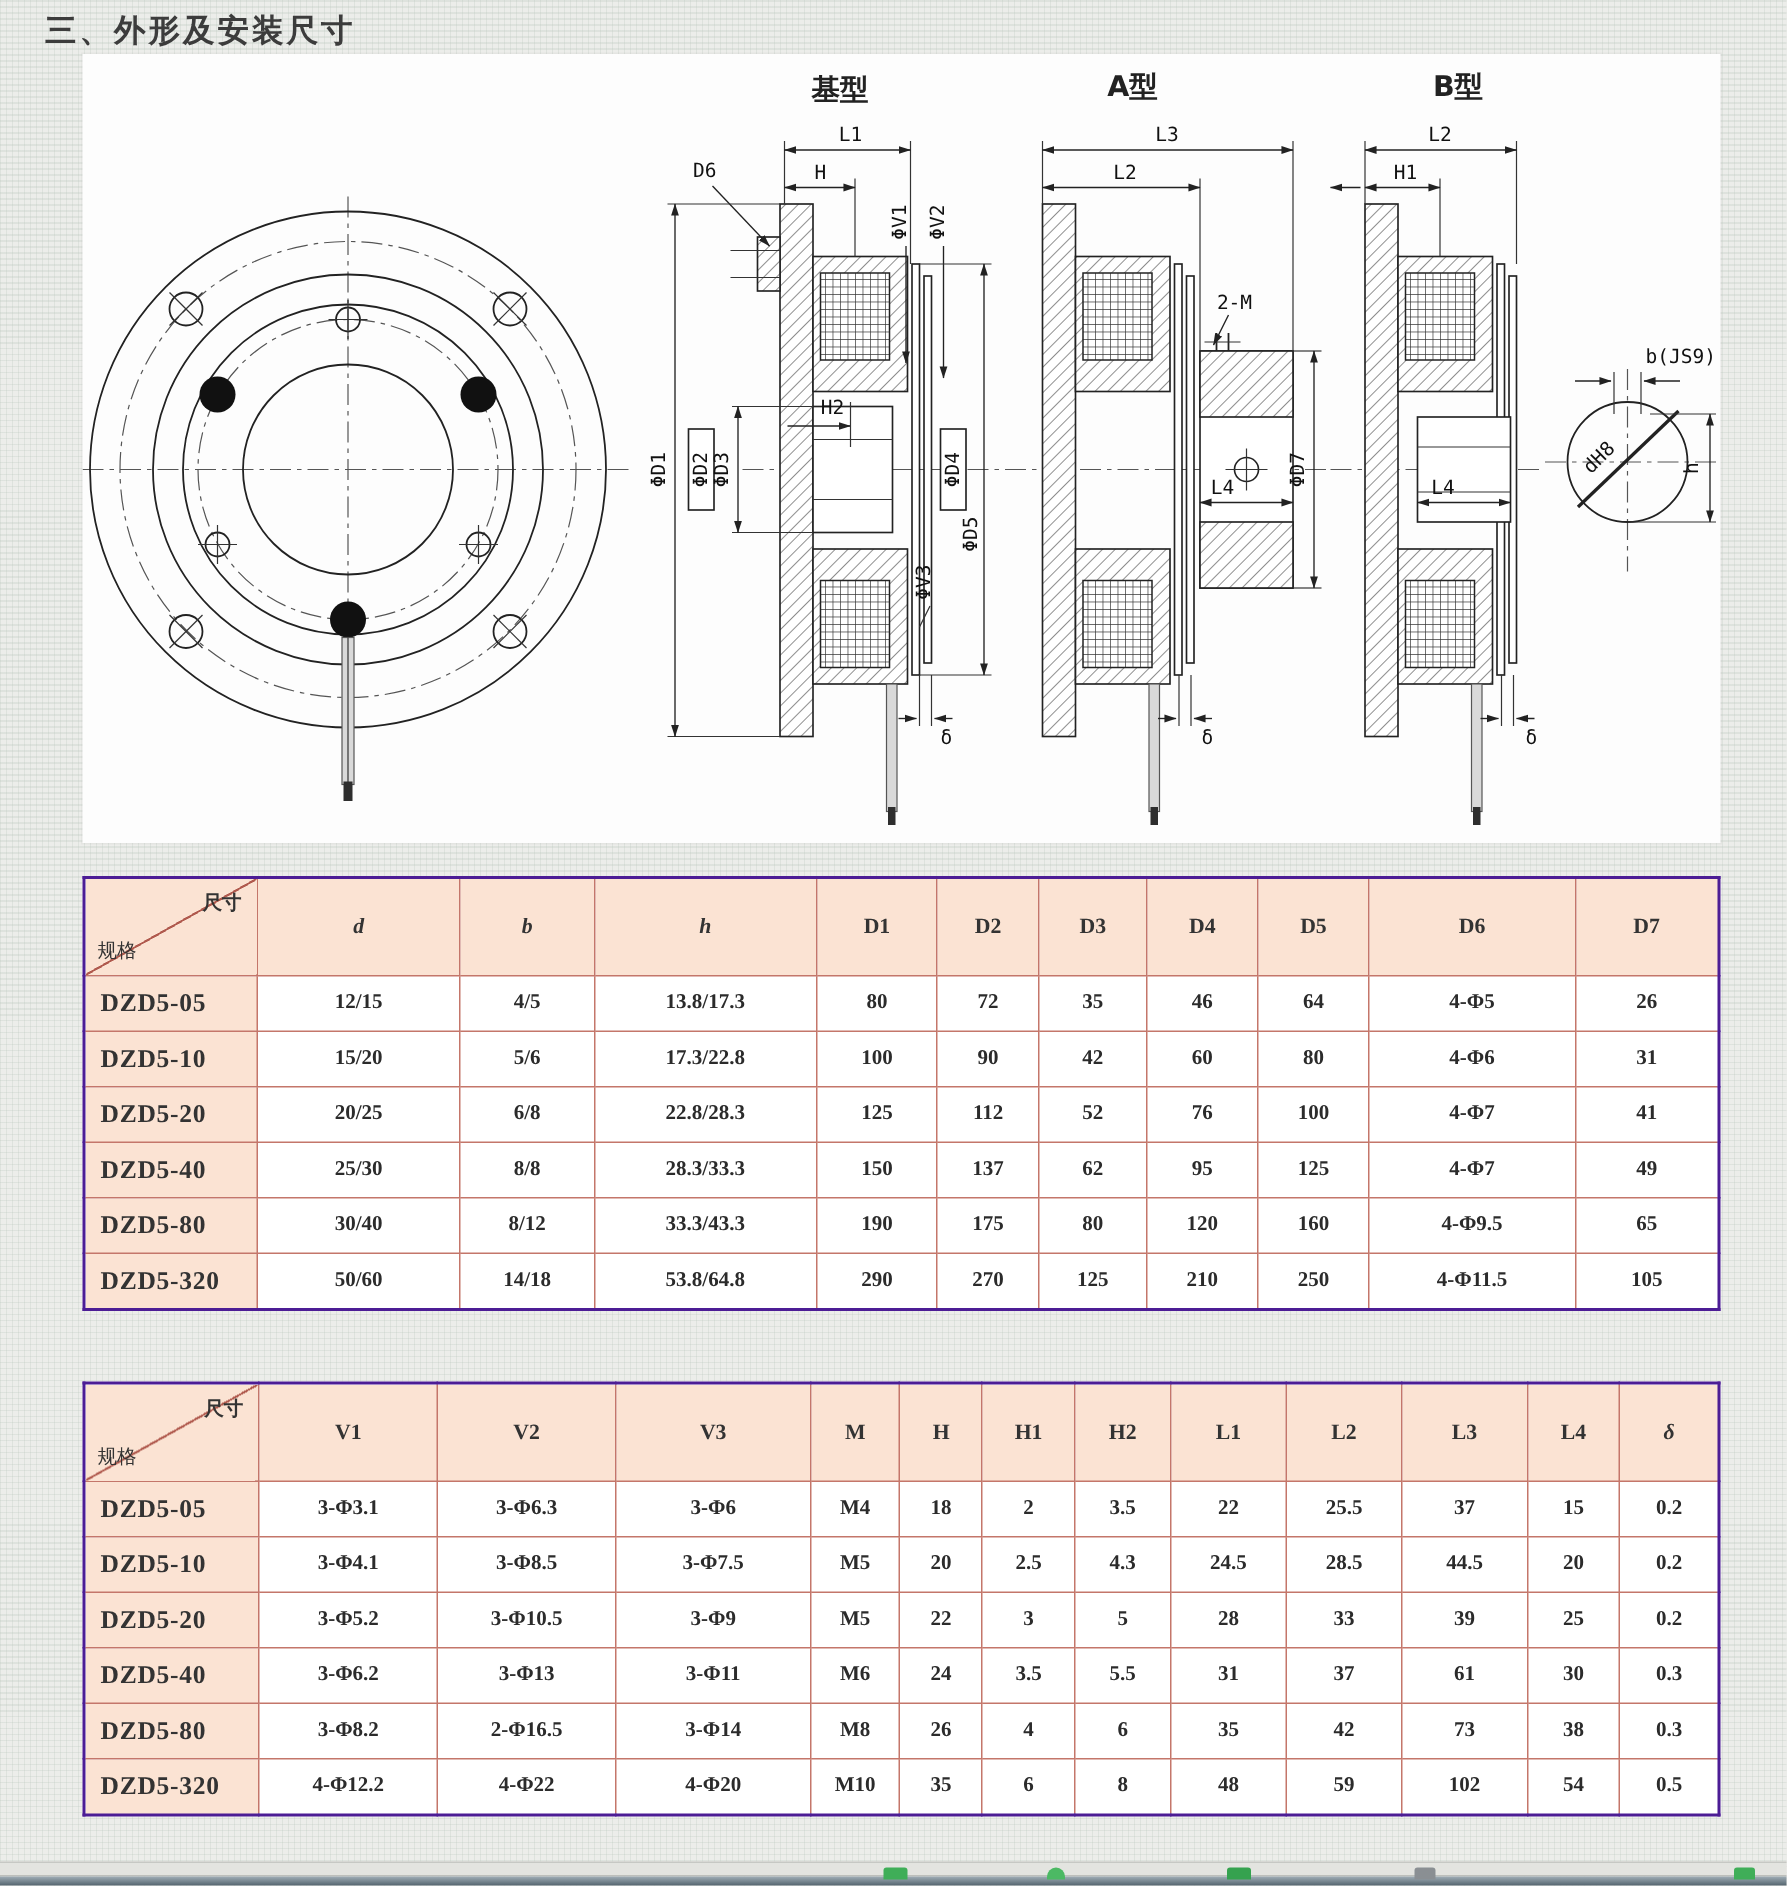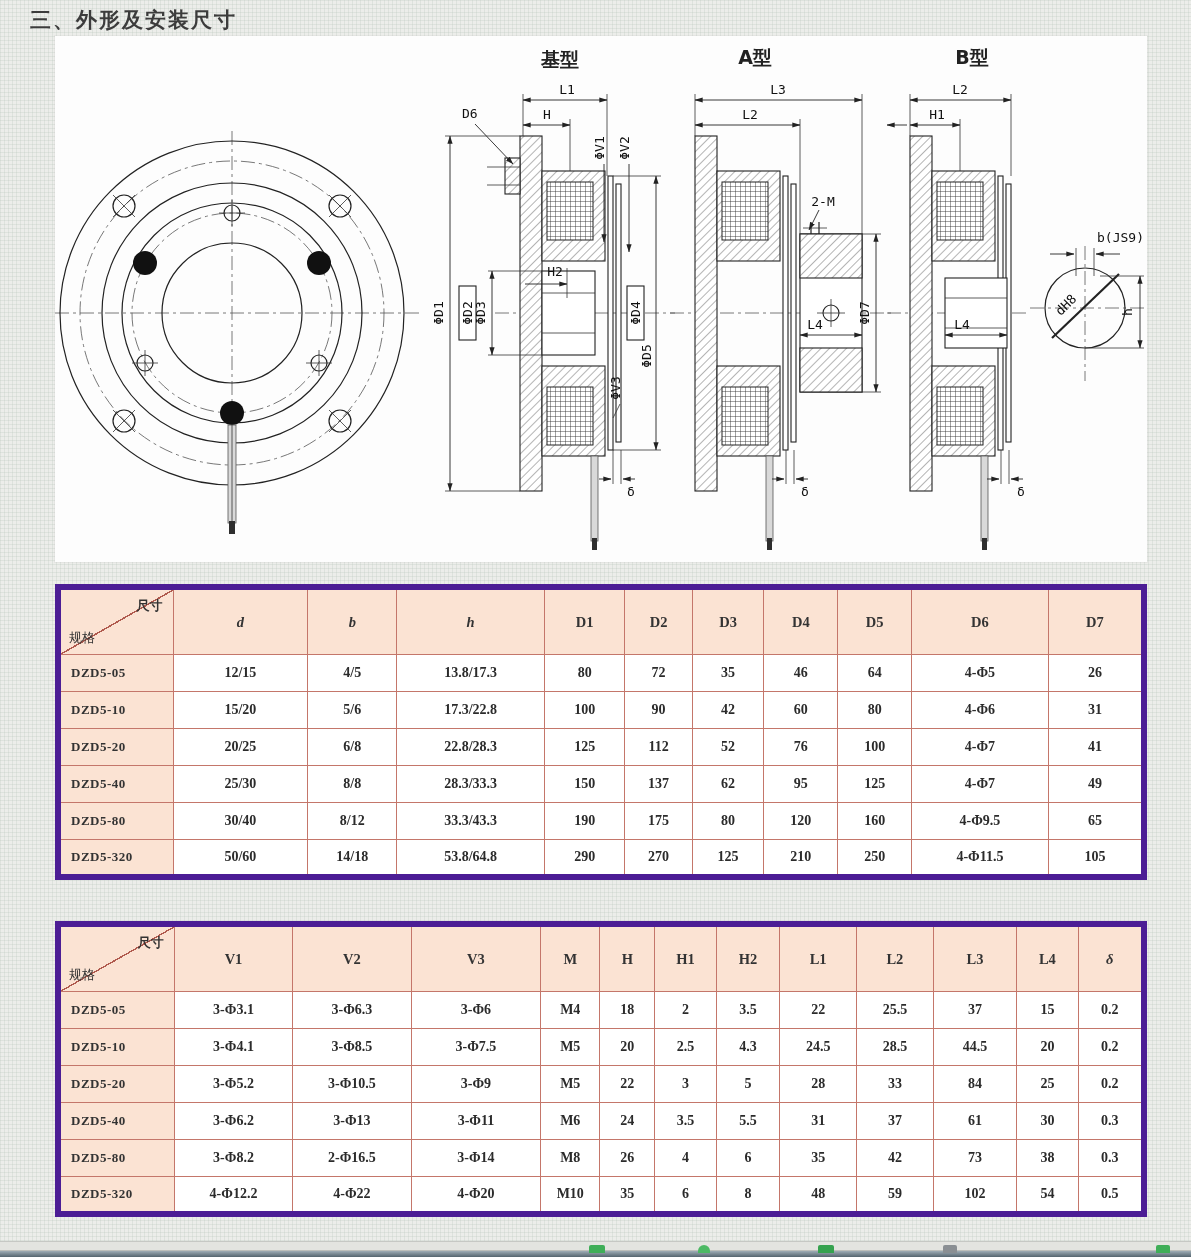--- a/index.html
+++ b/index.html
@@ -31,34 +31,34 @@
   .cl{stroke:#555;stroke-width:0.8;stroke-dasharray:14 4 3 4;fill:none;}
   .dt{font:13px "DejaVu Sans Mono","Liberation Mono",monospace;fill:#111;}
   .vt{font:600 19px "DejaVu Sans","Liberation Sans",sans-serif;fill:#222;}
   .wire{fill:#d9d9d9;stroke:#555;stroke-width:0.8;}
   .wiretip{fill:#2e2e2e;}
 
   
   .dim-table{
     position:absolute;left:55px;width:1092px;
     border-collapse:collapse;table-layout:fixed;background:#fff;
-    border:6px solid #4c1d95;
+    border:2px solid #4c1d95;
   }
   .dim-table th,.dim-table td{
     border:1px solid #c4766a;text-align:center;vertical-align:middle;
     overflow:hidden;white-space:nowrap;
   }
   .dim-table thead th{height:62px;background:#fbe3d3;}
   .dim-table tbody tr{height:37px;}
   .dim-table td{
     font-family:"Liberation Serif", serif;font-weight:700;font-size:14px;color:#2b2b2b;
   }
   .dim-table .rowh{
     background:#fbe3d3;font-family:"Liberation Serif", serif;font-weight:700;
-    font-size:13px;color:#333;text-align:left;padding-left:10px;letter-spacing:0.5px;
+    font-size:17px;color:#333;text-align:left;padding-left:10px;letter-spacing:0.5px;
   }
   .dim-table .colh{
     font-family:"Liberation Serif", serif;font-weight:600;font-size:14.5px;color:#333;
   }
   .dim-table .colh.it{font-style:italic;}
   .dim-table .corner{
     position:relative;padding:0;
     background-color:#fbe3d3;
     background-image:linear-gradient(to bottom right,
       transparent calc(50% - 0.7px), #b05a4e calc(50% - 0.7px),
@@ -496,21 +496,21 @@
         <th class="rowh">DZD5-20</th>
         <td>3-Φ5.2</td>
         <td>3-Φ10.5</td>
         <td>3-Φ9</td>
         <td>M5</td>
         <td>22</td>
         <td>3</td>
         <td>5</td>
         <td>28</td>
         <td>33</td>
-        <td>84</td>
+        <td>39</td>
         <td>25</td>
         <td>0.2</td>
       </tr>
       <tr>
         <th class="rowh">DZD5-40</th>
         <td>3-Φ6.2</td>
         <td>3-Φ13</td>
         <td>3-Φ11</td>
         <td>M6</td>
         <td>24</td>

